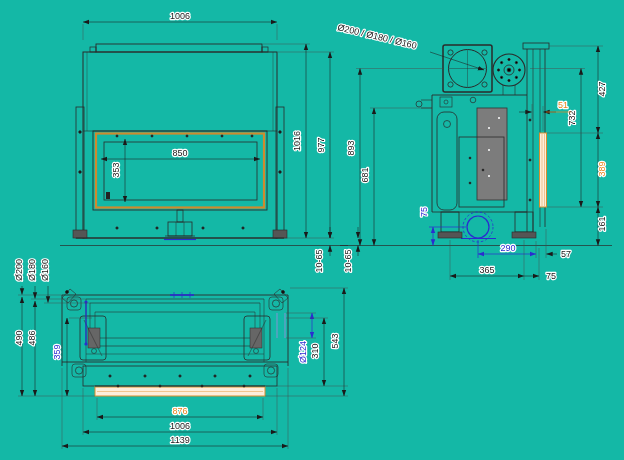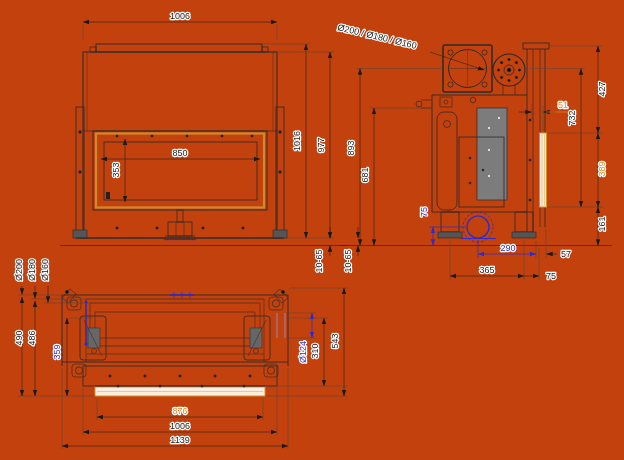--- a/index.html
+++ b/index.html
@@ -1,16 +1,16 @@
 <!DOCTYPE html>
 <html><head>
 <meta charset="utf-8">
 <style>
   html,body{margin:0;padding:0;background:#fff;}
-  .stage{position:relative;width:624px;height:460px;background:#c2410c;overflow:hidden;}
+  .stage{position:relative;width:624px;height:460px;background:#14b8a6;overflow:hidden;}
   svg text{font-family:"Liberation Sans","DejaVu Sans",sans-serif;}
   .dimtxt{font-size:9px;fill:#1a1a1a;paint-order:stroke;stroke:#ffffff;stroke-width:2.4px;stroke-linejoin:round;}
   .otxt{fill:#e8861e;}
   .btxt{fill:#2b2bd0;}
   .ln{stroke:#2a2a2a;fill:none;}
   .lnf{stroke:#2a2a2a;}
   .dim{stroke:#1f1f1f;stroke-width:.55;fill:none;}
   .bdim{stroke:#2b2bd0;stroke-width:.7;fill:none;}
   .odim{stroke:#e8861e;stroke-width:.7;fill:none;}
   .ext{stroke:#4a4a4a;stroke-width:.45;fill:none;}

